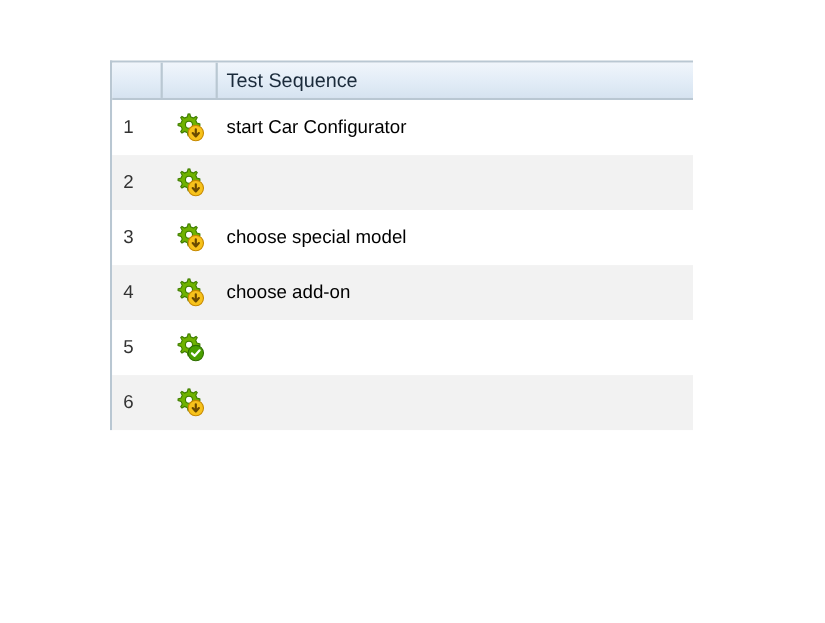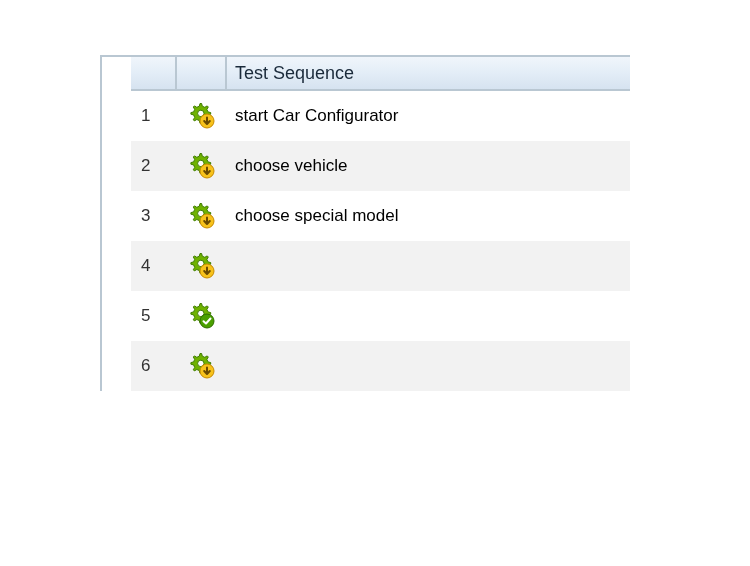--- a/index.html
+++ b/index.html
@@ -13,21 +13,20 @@
     color: #333;
   }
   .wrap {
     position: absolute;
     left: 100px;
     top: 55px;
     width: 530px;
     border-top: 2px solid #b9c7d2;
     border-left: 2px solid #b9c7d2;
     box-sizing: border-box;
-    padding-left: 29px;
   }
   .header-row {
     display: flex;
     height: 34px;
     background: linear-gradient(#f0f5fb 0%, #e3edf7 50%, #d6e3f0 100%);
     border-bottom: 2px solid #b9c7d2;
     box-sizing: border-box;
   }
   .hcell {
     display: flex;
@@ -92,21 +91,20 @@
     <div class="cell icon">
       <span class="step-icon">
           <svg width="26" height="26" viewBox="0 0 26 26">
             <path d="M12 1.5 L13.6 1.5 L14.3 4.2 L16.8 5.3 L19.2 3.9 L20.3 5 L18.9 7.4 L20 9.9 L22.7 10.6 L22.7 12.2 L20 12.9 L18.9 15.4 L20.3 17.8 L19.2 18.9 L16.8 17.5 L14.3 18.6 L13.6 21.3 L12 21.3 L11.3 18.6 L8.8 17.5 L6.4 18.9 L5.3 17.8 L6.7 15.4 L5.6 12.9 L2.9 12.2 L2.9 10.6 L5.6 9.9 L6.7 7.4 L5.3 5 L6.4 3.9 L8.8 5.3 L11.3 4.2 Z" fill="#6fb200" stroke="#3f7d00" stroke-width="1" transform="translate(-1,-1)"></path>
             <circle cx="11.8" cy="10.4" r="3.2" fill="#ffffff" stroke="#3f7d00" stroke-width="1"></circle>
             <circle cx="18" cy="18" r="7" fill="#f7c21b" stroke="#c78a00" stroke-width="1"></circle>
             <path d="M18 14.5 L18 19.5 M15.2 18 L18 21 L20.8 18" fill="none" stroke="#6a4a00" stroke-width="2" stroke-linecap="round" stroke-linejoin="round"></path>
           </svg>
         </span>
     </div>
-    <div class="cell name">choose vehicle</div>
   </div>
 
   <div class="row odd">
     <div class="cell num">3</div>
     <div class="cell icon">
       <span class="step-icon">
           <svg width="26" height="26" viewBox="0 0 26 26">
             <path d="M12 1.5 L13.6 1.5 L14.3 4.2 L16.8 5.3 L19.2 3.9 L20.3 5 L18.9 7.4 L20 9.9 L22.7 10.6 L22.7 12.2 L20 12.9 L18.9 15.4 L20.3 17.8 L19.2 18.9 L16.8 17.5 L14.3 18.6 L13.6 21.3 L12 21.3 L11.3 18.6 L8.8 17.5 L6.4 18.9 L5.3 17.8 L6.7 15.4 L5.6 12.9 L2.9 12.2 L2.9 10.6 L5.6 9.9 L6.7 7.4 L5.3 5 L6.4 3.9 L8.8 5.3 L11.3 4.2 Z" fill="#6fb200" stroke="#3f7d00" stroke-width="1" transform="translate(-1,-1)"></path>
             <circle cx="11.8" cy="10.4" r="3.2" fill="#ffffff" stroke="#3f7d00" stroke-width="1"></circle>
             <circle cx="18" cy="18" r="7" fill="#f7c21b" stroke="#c78a00" stroke-width="1"></circle>
@@ -122,20 +120,21 @@
     <div class="cell icon">
       <span class="step-icon">
           <svg width="26" height="26" viewBox="0 0 26 26">
             <path d="M12 1.5 L13.6 1.5 L14.3 4.2 L16.8 5.3 L19.2 3.9 L20.3 5 L18.9 7.4 L20 9.9 L22.7 10.6 L22.7 12.2 L20 12.9 L18.9 15.4 L20.3 17.8 L19.2 18.9 L16.8 17.5 L14.3 18.6 L13.6 21.3 L12 21.3 L11.3 18.6 L8.8 17.5 L6.4 18.9 L5.3 17.8 L6.7 15.4 L5.6 12.9 L2.9 12.2 L2.9 10.6 L5.6 9.9 L6.7 7.4 L5.3 5 L6.4 3.9 L8.8 5.3 L11.3 4.2 Z" fill="#6fb200" stroke="#3f7d00" stroke-width="1" transform="translate(-1,-1)"></path>
             <circle cx="11.8" cy="10.4" r="3.2" fill="#ffffff" stroke="#3f7d00" stroke-width="1"></circle>
             <circle cx="18" cy="18" r="7" fill="#f7c21b" stroke="#c78a00" stroke-width="1"></circle>
             <path d="M18 14.5 L18 19.5 M15.2 18 L18 21 L20.8 18" fill="none" stroke="#6a4a00" stroke-width="2" stroke-linecap="round" stroke-linejoin="round"></path>
           </svg>
         </span>
     </div>
+    <div class="cell name">choose add-on</div>
   </div>
 
   <div class="row odd">
     <div class="cell num">5</div>
     <div class="cell icon">
       <span class="step-icon">
           <svg width="26" height="26" viewBox="0 0 26 26">
             <path d="M12 1.5 L13.6 1.5 L14.3 4.2 L16.8 5.3 L19.2 3.9 L20.3 5 L18.9 7.4 L20 9.9 L22.7 10.6 L22.7 12.2 L20 12.9 L18.9 15.4 L20.3 17.8 L19.2 18.9 L16.8 17.5 L14.3 18.6 L13.6 21.3 L12 21.3 L11.3 18.6 L8.8 17.5 L6.4 18.9 L5.3 17.8 L6.7 15.4 L5.6 12.9 L2.9 12.2 L2.9 10.6 L5.6 9.9 L6.7 7.4 L5.3 5 L6.4 3.9 L8.8 5.3 L11.3 4.2 Z" fill="#6fb200" stroke="#3f7d00" stroke-width="1" transform="translate(-1,-1)"></path>
             <circle cx="11.8" cy="10.4" r="3.2" fill="#ffffff" stroke="#3f7d00" stroke-width="1"></circle>
             <circle cx="18" cy="18" r="7" fill="#4aa000" stroke="#2f6e00" stroke-width="1"></circle>

